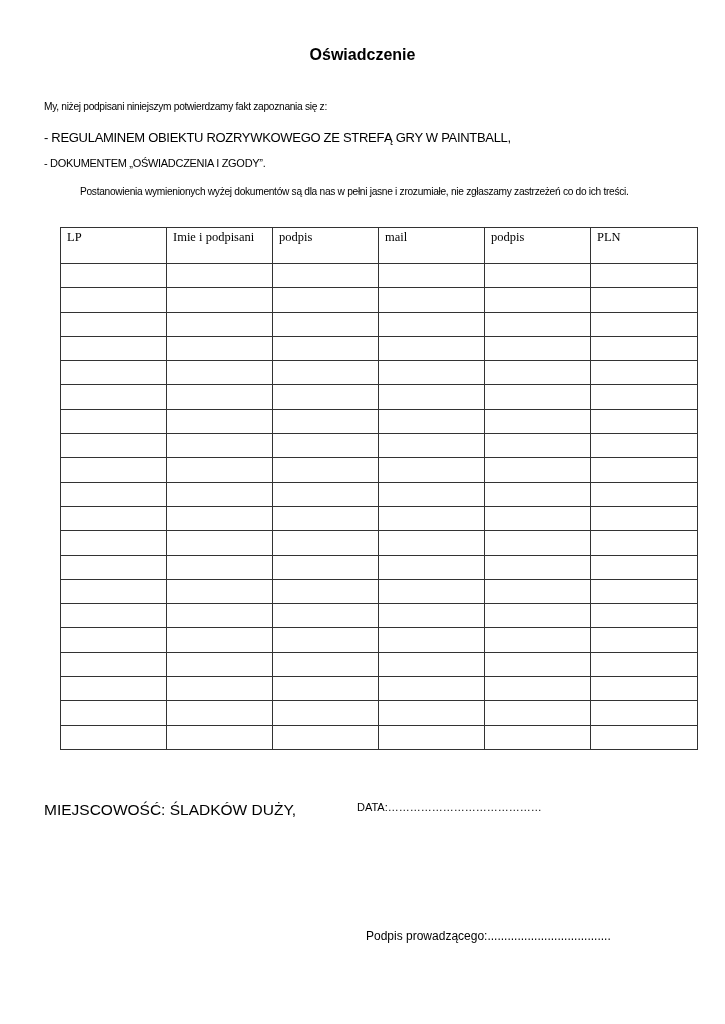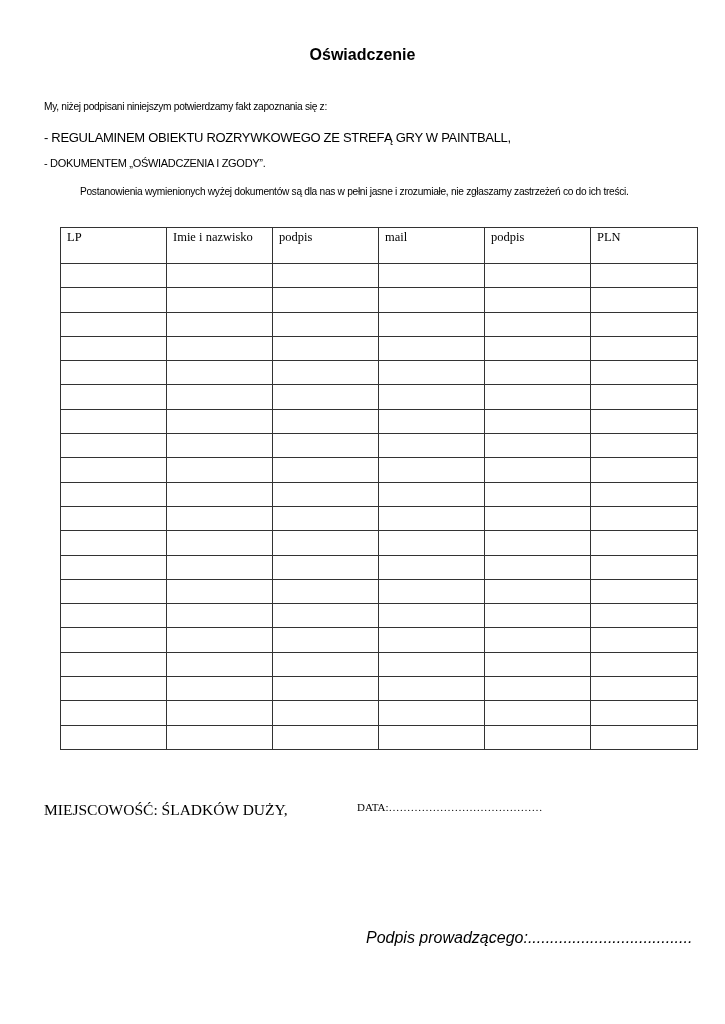--- a/index.html
+++ b/index.html
@@ -1,18 +1,18 @@
 <!DOCTYPE html>
 <html><head>
   <meta charset="utf-8">
   <style>
     html, body { margin: 0; padding: 0; background: #ffffff; }
     body { width: 725px; height: 1024px; position: relative; overflow: hidden; color: #000; }
     .sans { font-family: "Liberation Sans", sans-serif; }
-    .serif { font-family: Liberation Serif, serif; }
+    .serif { font-family: Liberation Sans, sans-serif; }
     .title {
       position: absolute; left: 0; width: 725px; top: 46px;
       text-align: center; font-size: 16px; font-weight: bold;
     }
     .para { position: absolute; left: 44px; font-size: 10.2px; letter-spacing: -0.3px; }
     .p1 { top: 101px; }
     .p2 { top: 130px; font-size: 13px; }
     .p3 { top: 157px; font-size: 11px; }
     .p4 { top: 183px; width: 645px; line-height: 17px; margin-left: 36px; }
     table.sheet {
@@ -28,21 +28,21 @@
       padding: 2px 6px 0 6px;
     }
     table.sheet td { height: 23.3px; }
     .footer-place {
       position: absolute; left: 44px; top: 801px; font-size: 15.5px; white-space: nowrap;
     }
     .footer-date {
       position: absolute; left: 357px; top: 801px; font-size: 11px; white-space: nowrap;
     }
     .sign {
-      position: absolute; left: 366px; top: 929px; font-size: 16px; white-space: nowrap; font-style: italic;
+      position: absolute; left: 366px; top: 929px; font-size: 12px; white-space: nowrap;
     }
   </style>
 </head>
 <body>
 
 <div class="title sans">Oświadczenie</div>
 
 <div class="para sans p1">My, niżej podpisani niniejszym potwierdzamy fakt zapoznania się z:</div>
 <div class="para sans p2">- REGULAMINEM OBIEKTU ROZRYWKOWEGO ZE STREFĄ GRY W PAINTBALL,</div>
 <div class="para sans p3">- DOKUMENTEM „OŚWIADCZENIA I ZGODY”.</div>
@@ -53,21 +53,21 @@
     <col style="width:106px">
       <col style="width:106px">
       <col style="width:106px">
     <col style="width:106px">
       <col style="width:106px">
       <col style="width:107px">
   </colgroup>
   <thead>
     <tr>
       <th>LP</th>
-      <th>Imie i nazwisko</th>
+      <th>Imie i podpisani</th>
       <th>podpis</th>
       <th>mail</th>
       <th>podpis</th>
       <th>PLN</th>
     </tr>
   </thead>
   <tbody id="table-body">
       <tr>
         <td></td>
         <td></td>

